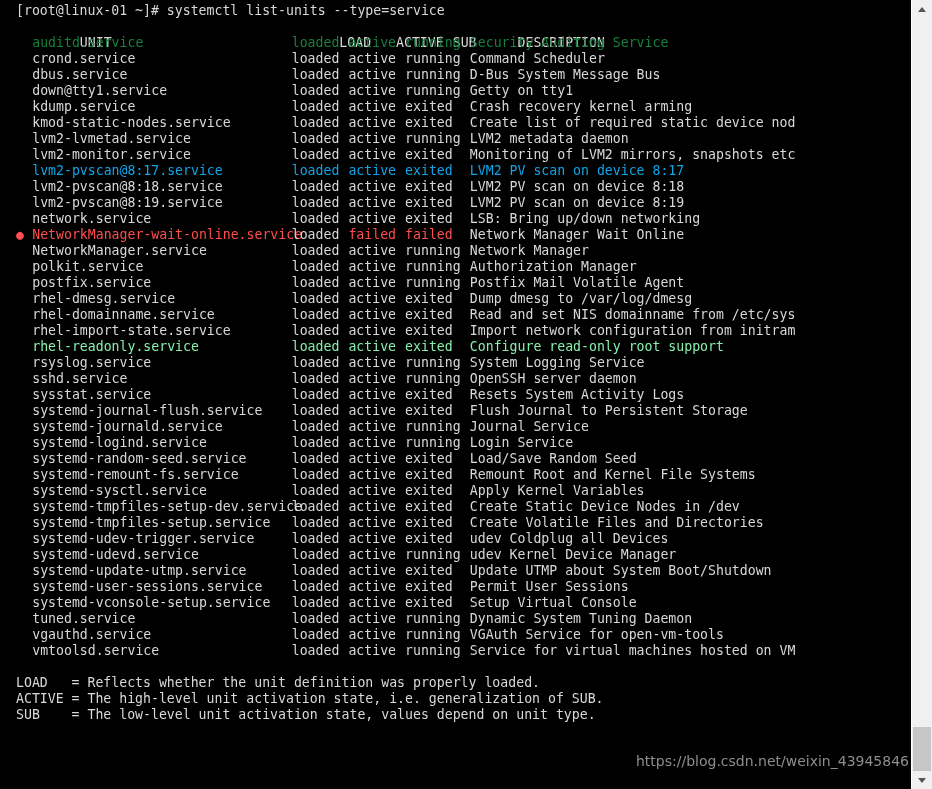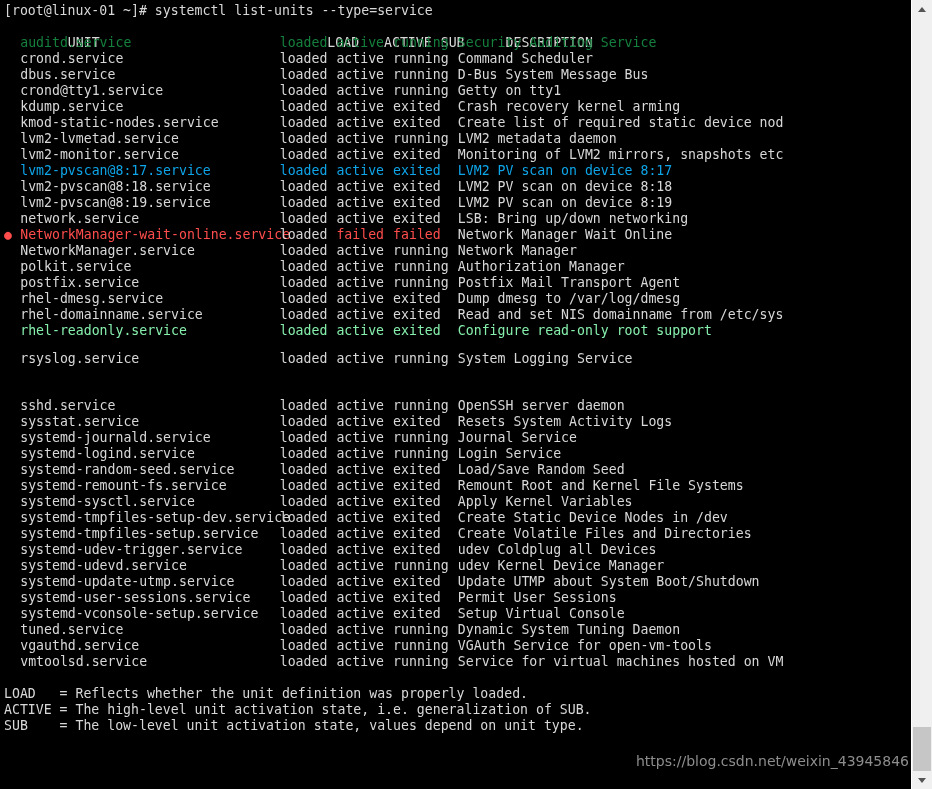--- a/index.html
+++ b/index.html
@@ -18,21 +18,21 @@
   #terminal {
     position: relative;
     width: 932px;
     height: 789px;
     background: #000000;
     box-sizing: border-box;
   }
 
   #console {
     position: absolute;
-    left: 0;
+    left: 12px;
     top: 0;
     width: 911px;
     height: 789px;
     background: #000000;
     overflow: hidden;
     padding: 3px 0 0 4px;
     box-sizing: border-box;
   }
 
   .line {
@@ -166,39 +166,41 @@
     <div class="line prompt-line" style="color: rgb(216, 216, 216);">[root@linux-01 ~]# systemctl list-units --type=service</div>
 
     <div class="line header-line row" style="color: rgb(216, 216, 216);">
       <span class="col-bullet"> </span><span class="col-unit">UNIT</span><span class="col-load">LOAD</span><span class="col-active">ACTIVE</span><span class="col-sub">SUB</span><span class="col-desc">DESCRIPTION</span>
     </div>
 
     <div id="rows-container">
         <div class="line row" style="color: #15803d;"><span class="col-bullet"> </span><span class="col-unit">auditd.service</span><span class="col-load">loaded</span><span class="col-active">active</span><span class="col-sub">running</span><span class="col-desc">Security Auditing Service</span></div>
         <div class="line row" style="color: rgb(216, 216, 216);"><span class="col-bullet"> </span><span class="col-unit">crond.service</span><span class="col-load">loaded</span><span class="col-active">active</span><span class="col-sub">running</span><span class="col-desc">Command Scheduler</span></div>
         <div class="line row" style="color: rgb(216, 216, 216);"><span class="col-bullet"> </span><span class="col-unit">dbus.service</span><span class="col-load">loaded</span><span class="col-active">active</span><span class="col-sub">running</span><span class="col-desc">D-Bus System Message Bus</span></div>
-        <div class="line row" style="color: rgb(216, 216, 216);"><span class="col-bullet"> </span><span class="col-unit">crond@tty1.service</span><span class="col-load">loaded</span><span class="col-active">active</span><span class="col-sub">running</span><span class="col-desc">Getty on tty1</span></div>
+        <div class="line row" style="color: rgb(216, 216, 216);"><span class="col-bullet"> </span><span class="col-unit">down@tty1.service</span><span class="col-load">loaded</span><span class="col-active">active</span><span class="col-sub">running</span><span class="col-desc">Getty on tty1</span></div>
         <div class="line row" style="color: rgb(216, 216, 216);"><span class="col-bullet"> </span><span class="col-unit">kdump.service</span><span class="col-load">loaded</span><span class="col-active">active</span><span class="col-sub">exited</span><span class="col-desc">Crash recovery kernel arming</span></div>
         <div class="line row" style="color: rgb(216, 216, 216);"><span class="col-bullet"> </span><span class="col-unit">kmod-static-nodes.service</span><span class="col-load">loaded</span><span class="col-active">active</span><span class="col-sub">exited</span><span class="col-desc">Create list of required static device nod</span></div>
         <div class="line row" style="color: rgb(216, 216, 216);"><span class="col-bullet"> </span><span class="col-unit">lvm2-lvmetad.service</span><span class="col-load">loaded</span><span class="col-active">active</span><span class="col-sub">running</span><span class="col-desc">LVM2 metadata daemon</span></div>
         <div class="line row" style="color: rgb(216, 216, 216);"><span class="col-bullet"> </span><span class="col-unit">lvm2-monitor.service</span><span class="col-load">loaded</span><span class="col-active">active</span><span class="col-sub">exited</span><span class="col-desc">Monitoring of LVM2 mirrors, snapshots etc</span></div>
         <div class="line row" style="color: #0ea5e9;"><span class="col-bullet"> </span><span class="col-unit">lvm2-pvscan@8:17.service</span><span class="col-load">loaded</span><span class="col-active">active</span><span class="col-sub">exited</span><span class="col-desc">LVM2 PV scan on device 8:17</span></div>
         <div class="line row" style="color: rgb(216, 216, 216);"><span class="col-bullet"> </span><span class="col-unit">lvm2-pvscan@8:18.service</span><span class="col-load">loaded</span><span class="col-active">active</span><span class="col-sub">exited</span><span class="col-desc">LVM2 PV scan on device 8:18</span></div>
         <div class="line row" style="color: rgb(216, 216, 216);"><span class="col-bullet"> </span><span class="col-unit">lvm2-pvscan@8:19.service</span><span class="col-load">loaded</span><span class="col-active">active</span><span class="col-sub">exited</span><span class="col-desc">LVM2 PV scan on device 8:19</span></div>
         <div class="line row" style="color: rgb(216, 216, 216);"><span class="col-bullet"> </span><span class="col-unit">network.service</span><span class="col-load">loaded</span><span class="col-active">active</span><span class="col-sub">exited</span><span class="col-desc">LSB: Bring up/down networking</span></div>
         <div class="line row failed-row"><span class="col-bullet" style="color: rgb(255, 77, 77);">●</span><span class="col-unit" style="color: rgb(255, 77, 77);">NetworkManager-wait-online.service</span><span class="col-load" style="color: rgb(216, 216, 216);">loaded</span><span class="col-active" style="color: rgb(255, 77, 77);">failed</span><span class="col-sub" style="color: rgb(255, 77, 77);">failed</span><span class="col-desc" style="color: rgb(216, 216, 216);">Network Manager Wait Online</span></div>
         <div class="line row" style="color: rgb(216, 216, 216);"><span class="col-bullet"> </span><span class="col-unit">NetworkManager.service</span><span class="col-load">loaded</span><span class="col-active">active</span><span class="col-sub">running</span><span class="col-desc">Network Manager</span></div>
         <div class="line row" style="color: rgb(216, 216, 216);"><span class="col-bullet"> </span><span class="col-unit">polkit.service</span><span class="col-load">loaded</span><span class="col-active">active</span><span class="col-sub">running</span><span class="col-desc">Authorization Manager</span></div>
-        <div class="line row" style="color: rgb(216, 216, 216);"><span class="col-bullet"> </span><span class="col-unit">postfix.service</span><span class="col-load">loaded</span><span class="col-active">active</span><span class="col-sub">running</span><span class="col-desc">Postfix Mail Transport Agent</span></div>
+        <div class="line row" style="color: rgb(216, 216, 216);"><span class="col-bullet"> </span><span class="col-unit">postfix.service</span><span class="col-load">loaded</span><span class="col-active">active</span><span class="col-sub">running</span><span class="col-desc">Postfix Mail Volatile Agent</span></div>
         <div class="line row" style="color: rgb(216, 216, 216);"><span class="col-bullet"> </span><span class="col-unit">rhel-dmesg.service</span><span class="col-load">loaded</span><span class="col-active">active</span><span class="col-sub">exited</span><span class="col-desc">Dump dmesg to /var/log/dmesg</span></div>
         <div class="line row" style="color: rgb(216, 216, 216);"><span class="col-bullet"> </span><span class="col-unit">rhel-domainname.service</span><span class="col-load">loaded</span><span class="col-active">active</span><span class="col-sub">exited</span><span class="col-desc">Read and set NIS domainname from /etc/sys</span></div>
+        <div class="line row" style="color: rgb(216, 216, 216);"><span class="col-bullet"> </span><span class="col-unit">rhel-import-state.service</span><span class="col-load">loaded</span><span class="col-active">active</span><span class="col-sub">exited</span><span class="col-desc">Import network configuration from initram</span></div>
         <div class="line row" style="color: #86efac;"><span class="col-bullet"> </span><span class="col-unit">rhel-readonly.service</span><span class="col-load">loaded</span><span class="col-active">active</span><span class="col-sub">exited</span><span class="col-desc">Configure read-only root support</span></div>
-        <div class="line row" style="color: rgb(216, 216, 216); margin-top: 12px;"><span class="col-bullet"> </span><span class="col-unit">rsyslog.service</span><span class="col-load">loaded</span><span class="col-active">active</span><span class="col-sub">running</span><span class="col-desc">System Logging Service</span></div>
-        <div class="line row" style="color: rgb(216, 216, 216); margin-top: 31px;"><span class="col-bullet"> </span><span class="col-unit">sshd.service</span><span class="col-load">loaded</span><span class="col-active">active</span><span class="col-sub">running</span><span class="col-desc">OpenSSH server daemon</span></div>
+        <div class="line row" style="color: rgb(216, 216, 216);"><span class="col-bullet"> </span><span class="col-unit">rsyslog.service</span><span class="col-load">loaded</span><span class="col-active">active</span><span class="col-sub">running</span><span class="col-desc">System Logging Service</span></div>
+        <div class="line row" style="color: rgb(216, 216, 216);"><span class="col-bullet"> </span><span class="col-unit">sshd.service</span><span class="col-load">loaded</span><span class="col-active">active</span><span class="col-sub">running</span><span class="col-desc">OpenSSH server daemon</span></div>
         <div class="line row" style="color: rgb(216, 216, 216);"><span class="col-bullet"> </span><span class="col-unit">sysstat.service</span><span class="col-load">loaded</span><span class="col-active">active</span><span class="col-sub">exited</span><span class="col-desc">Resets System Activity Logs</span></div>
+        <div class="line row" style="color: rgb(216, 216, 216);"><span class="col-bullet"> </span><span class="col-unit">systemd-journal-flush.service</span><span class="col-load">loaded</span><span class="col-active">active</span><span class="col-sub">exited</span><span class="col-desc">Flush Journal to Persistent Storage</span></div>
         <div class="line row" style="color: rgb(216, 216, 216);"><span class="col-bullet"> </span><span class="col-unit">systemd-journald.service</span><span class="col-load">loaded</span><span class="col-active">active</span><span class="col-sub">running</span><span class="col-desc">Journal Service</span></div>
         <div class="line row" style="color: rgb(216, 216, 216);"><span class="col-bullet"> </span><span class="col-unit">systemd-logind.service</span><span class="col-load">loaded</span><span class="col-active">active</span><span class="col-sub">running</span><span class="col-desc">Login Service</span></div>
         <div class="line row" style="color: rgb(216, 216, 216);"><span class="col-bullet"> </span><span class="col-unit">systemd-random-seed.service</span><span class="col-load">loaded</span><span class="col-active">active</span><span class="col-sub">exited</span><span class="col-desc">Load/Save Random Seed</span></div>
         <div class="line row" style="color: rgb(216, 216, 216);"><span class="col-bullet"> </span><span class="col-unit">systemd-remount-fs.service</span><span class="col-load">loaded</span><span class="col-active">active</span><span class="col-sub">exited</span><span class="col-desc">Remount Root and Kernel File Systems</span></div>
         <div class="line row" style="color: rgb(216, 216, 216);"><span class="col-bullet"> </span><span class="col-unit">systemd-sysctl.service</span><span class="col-load">loaded</span><span class="col-active">active</span><span class="col-sub">exited</span><span class="col-desc">Apply Kernel Variables</span></div>
         <div class="line row" style="color: rgb(216, 216, 216);"><span class="col-bullet"> </span><span class="col-unit">systemd-tmpfiles-setup-dev.service</span><span class="col-load">loaded</span><span class="col-active">active</span><span class="col-sub">exited</span><span class="col-desc">Create Static Device Nodes in /dev</span></div>
         <div class="line row" style="color: rgb(216, 216, 216);"><span class="col-bullet"> </span><span class="col-unit">systemd-tmpfiles-setup.service</span><span class="col-load">loaded</span><span class="col-active">active</span><span class="col-sub">exited</span><span class="col-desc">Create Volatile Files and Directories</span></div>
         <div class="line row" style="color: rgb(216, 216, 216);"><span class="col-bullet"> </span><span class="col-unit">systemd-udev-trigger.service</span><span class="col-load">loaded</span><span class="col-active">active</span><span class="col-sub">exited</span><span class="col-desc">udev Coldplug all Devices</span></div>
         <div class="line row" style="color: rgb(216, 216, 216);"><span class="col-bullet"> </span><span class="col-unit">systemd-udevd.service</span><span class="col-load">loaded</span><span class="col-active">active</span><span class="col-sub">running</span><span class="col-desc">udev Kernel Device Manager</span></div>
         <div class="line row" style="color: rgb(216, 216, 216);"><span class="col-bullet"> </span><span class="col-unit">systemd-update-utmp.service</span><span class="col-load">loaded</span><span class="col-active">active</span><span class="col-sub">exited</span><span class="col-desc">Update UTMP about System Boot/Shutdown</span></div>

